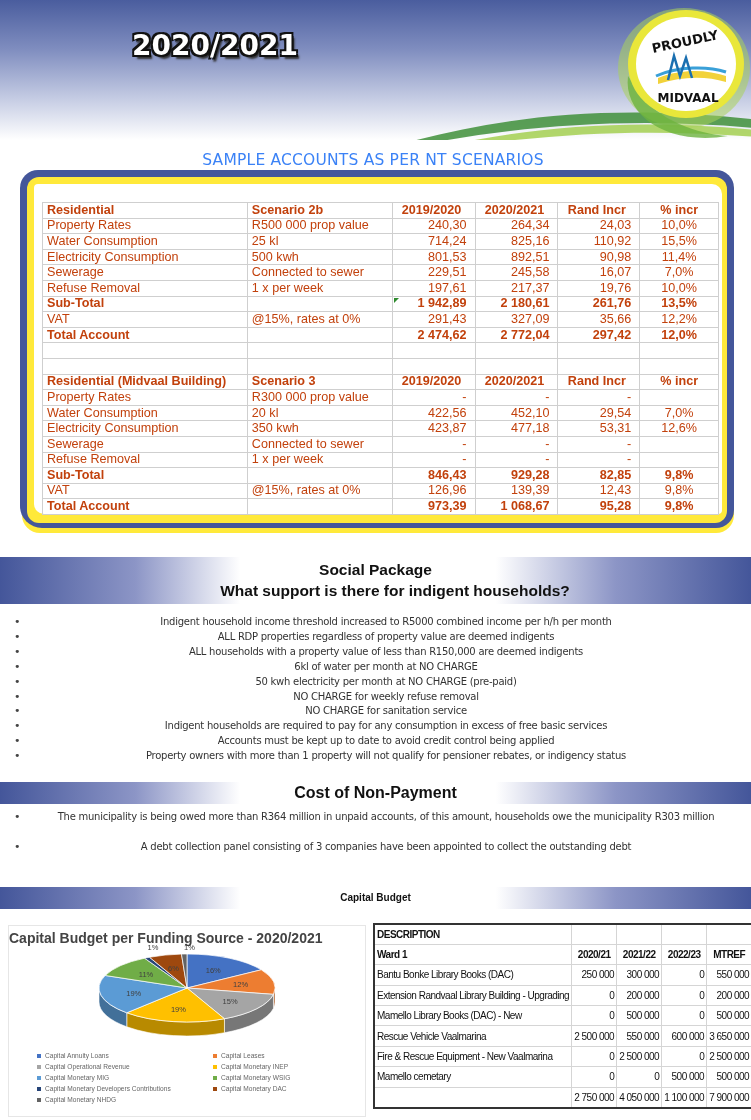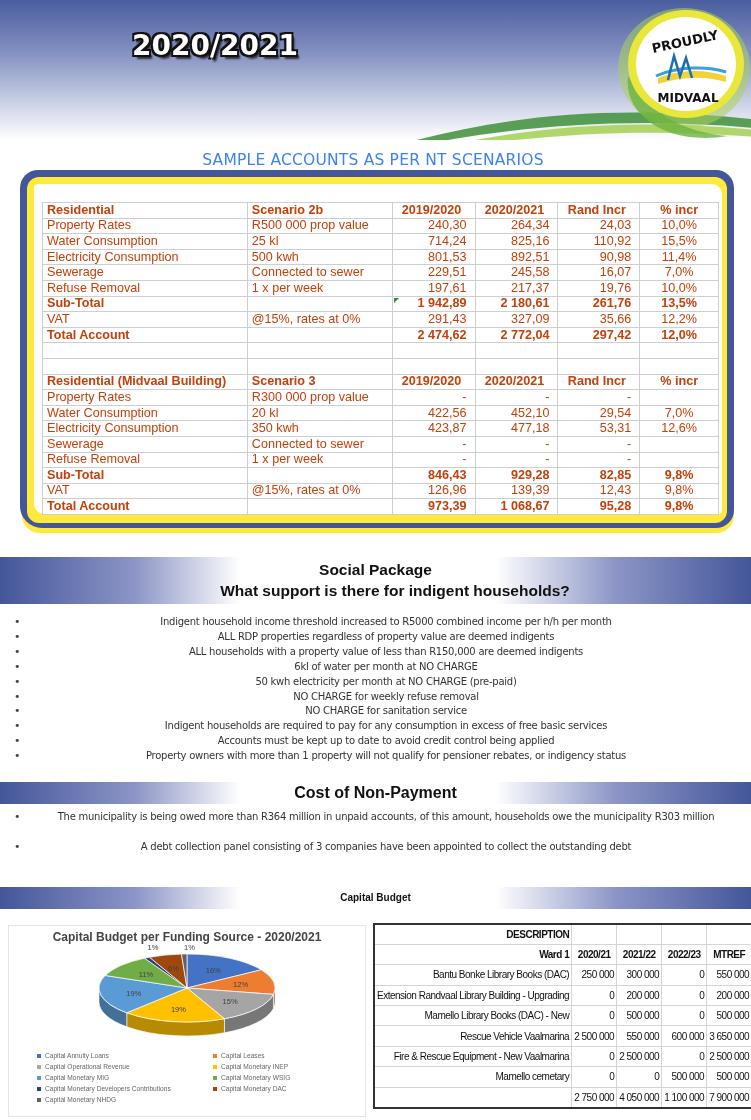--- a/index.html
+++ b/index.html
@@ -100,43 +100,43 @@
   .cost-list { top: 810px; }
   .cost-list li { line-height: 15px; }
   .cost-list li.gap { margin-top: 15px; }
 
   
   .chart-box {
     position: absolute; left: 8px; top: 925px; width: 358px; height: 192px;
     background: #fff; border: 1px solid #e6e6e6;
   }
   .chart-title {
-    position: absolute; left: 0; top: 4px; width: 100%; text-align: center;
-    font-size: 12px; font-weight: bold; color: #444;
+    position: absolute; left: 0; top: 4px; width: 100%; text-align: left;
+    font-size: 14px; font-weight: bold; color: #444;
   }
   .chart-svg { position: absolute; left: 0; top: 0; }
   .legend { position: absolute; left: 28px; top: 126px; width: 330px; font-size: 6.6px; color: #666; }
   .legend .li { position: absolute; white-space: nowrap; }
   .legend .sw { display: inline-block; width: 4px; height: 4px; margin-right: 4px; vertical-align: middle; }
 
   
   table.cap {
     position: absolute; left: 373px; top: 923px; width: 372px;
     border-collapse: collapse; font-family: "Liberation Sans", sans-serif;
     font-size: 10px; color: #111; border: 2px solid #333;
     transform-origin: left top;
   }
   table.cap td {
     border-right: 1px solid #d5d5d5; border-bottom: 1px solid #d5d5d5;
     height: 20.4px; padding: 0 2px; white-space: nowrap; letter-spacing: -0.5px;
   }
   table.cap td.num { text-align: right; }
   table.cap tr.hdr td { font-weight: bold; }
   table.cap tr.hdr td.num { text-align: center; }
-  table.cap td.desc { width: 177px; font-stretch: condensed; text-align: right; }
+  table.cap td.desc { width: 177px; font-stretch: condensed; }
   table.cap td.y { width: 49px; }
   table.cap td.m { width: 49px; }
   table.cap tr.total td.num { border-top: 1.5px solid #333; margin-left: 31px; }
 </style>
 </head>
 <body>
 
 <div class="header">
   <svg class="swoosh" viewBox="0 0 420 60">
     <path d="M0,55 C120,20 240,5 420,30 L420,38 C260,18 130,30 0,58 Z" fill="#3f8f3a" opacity="0.85"></path>

